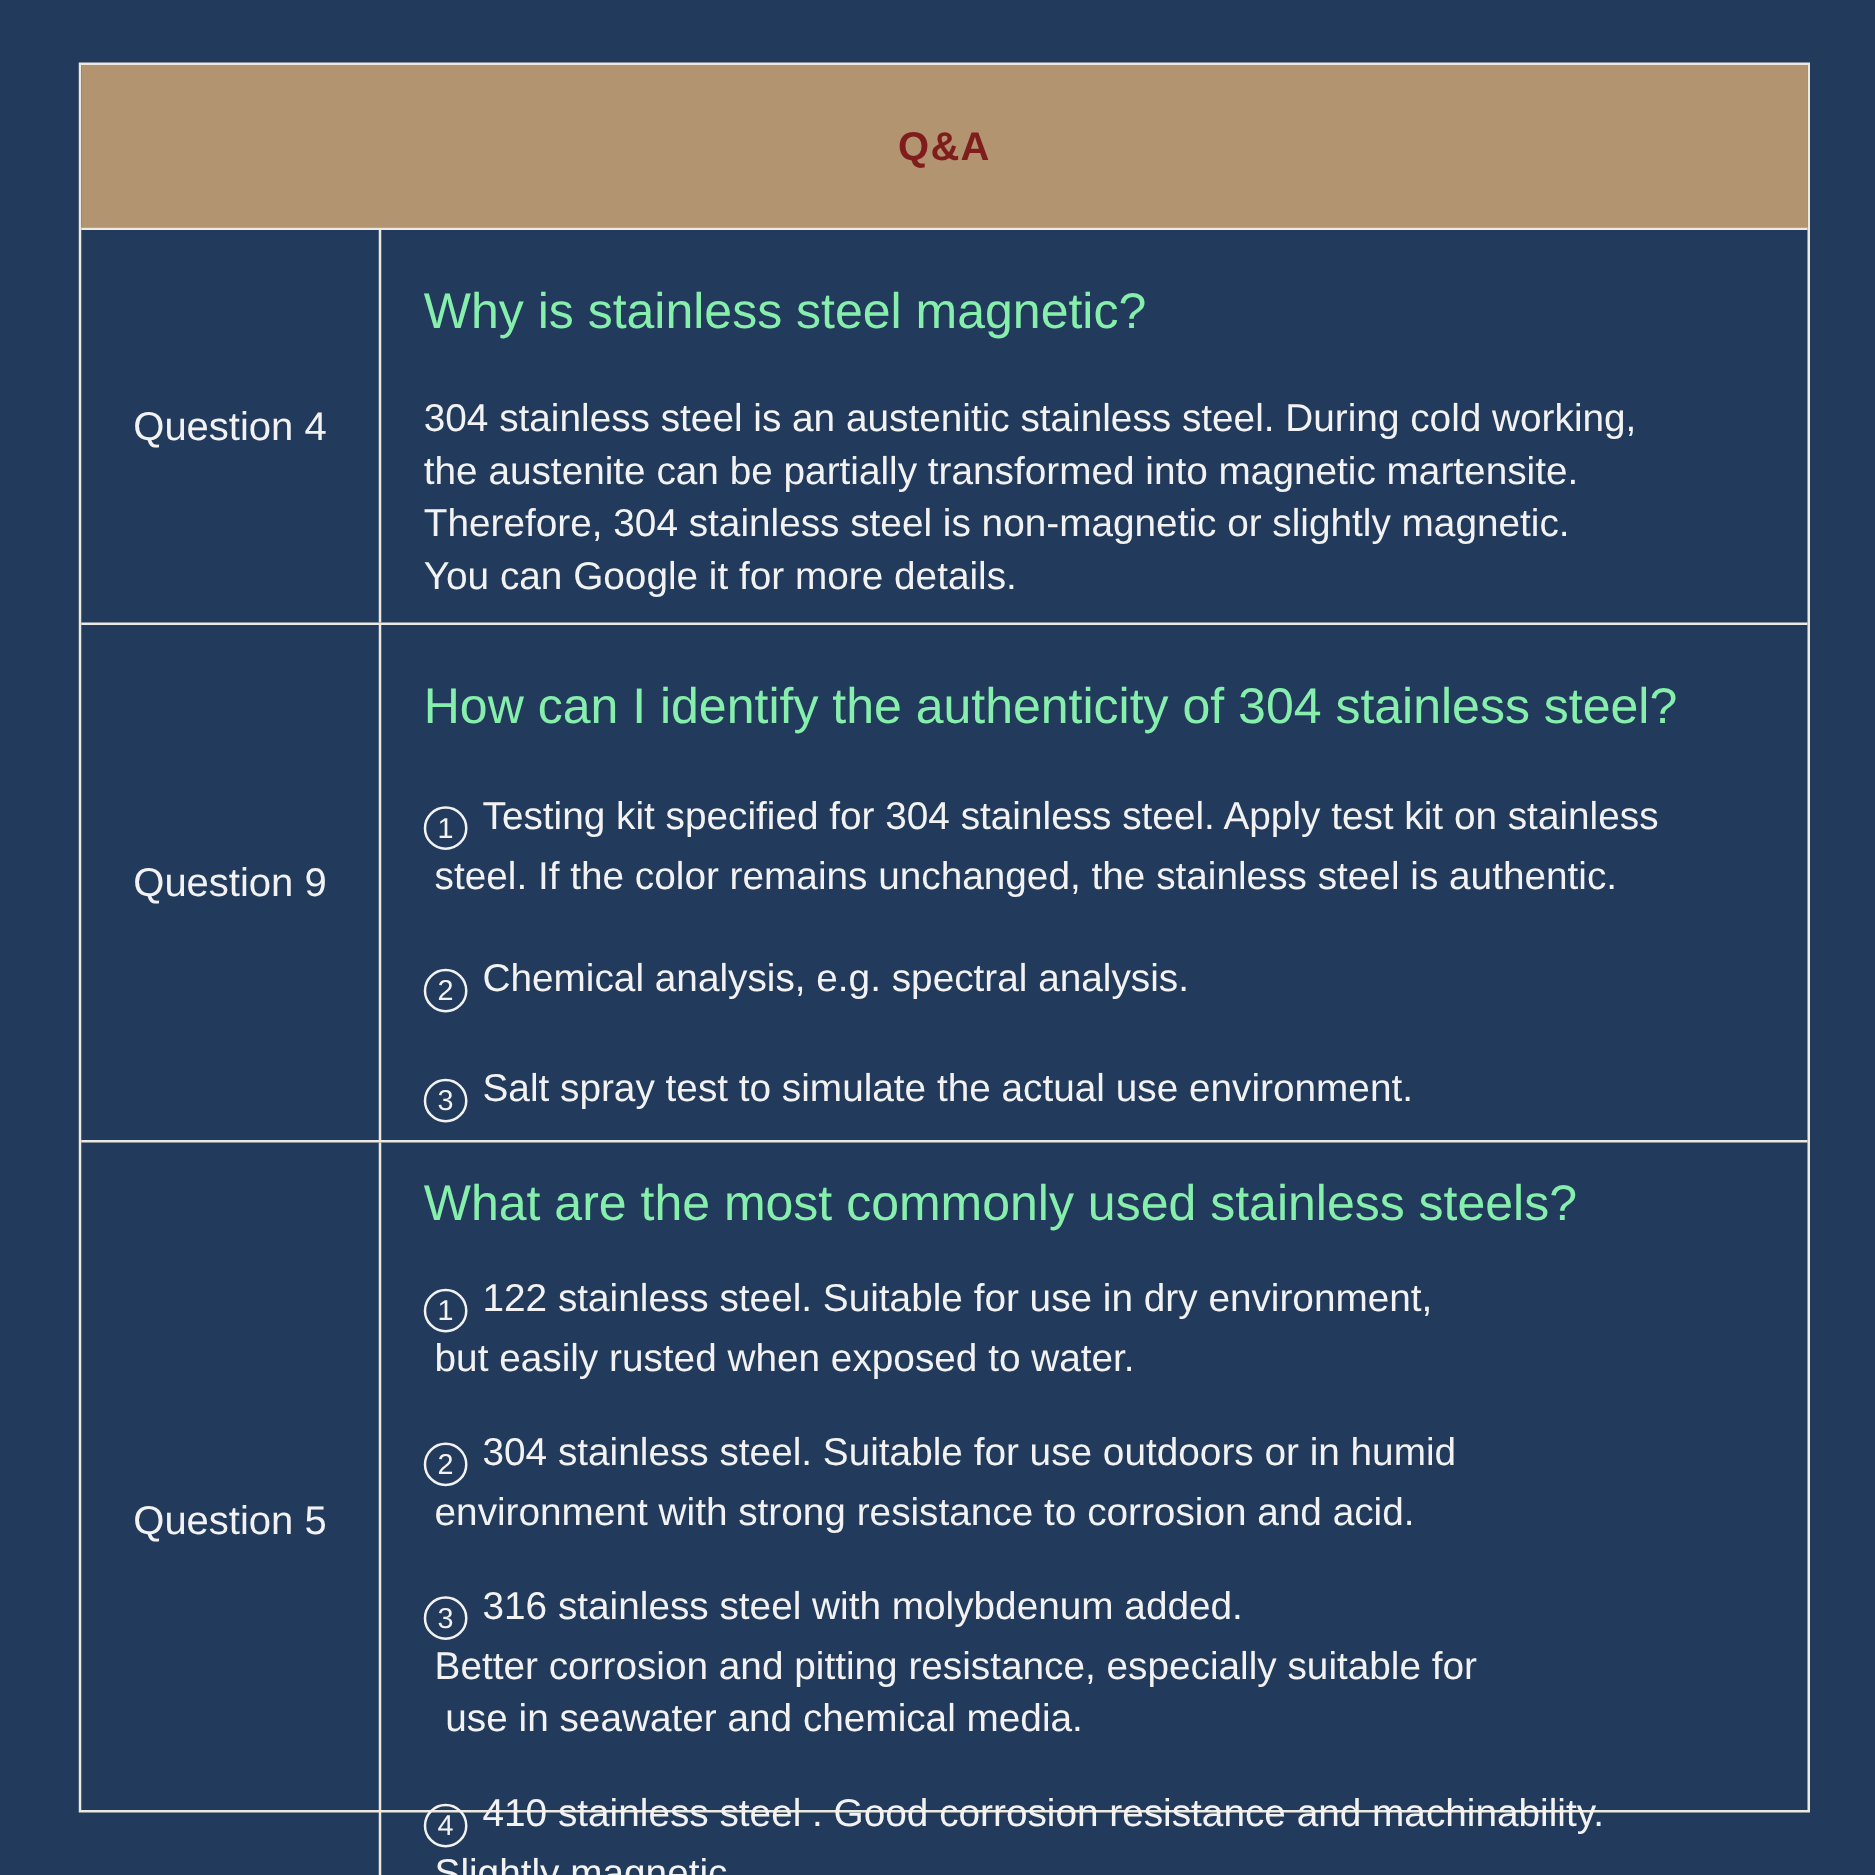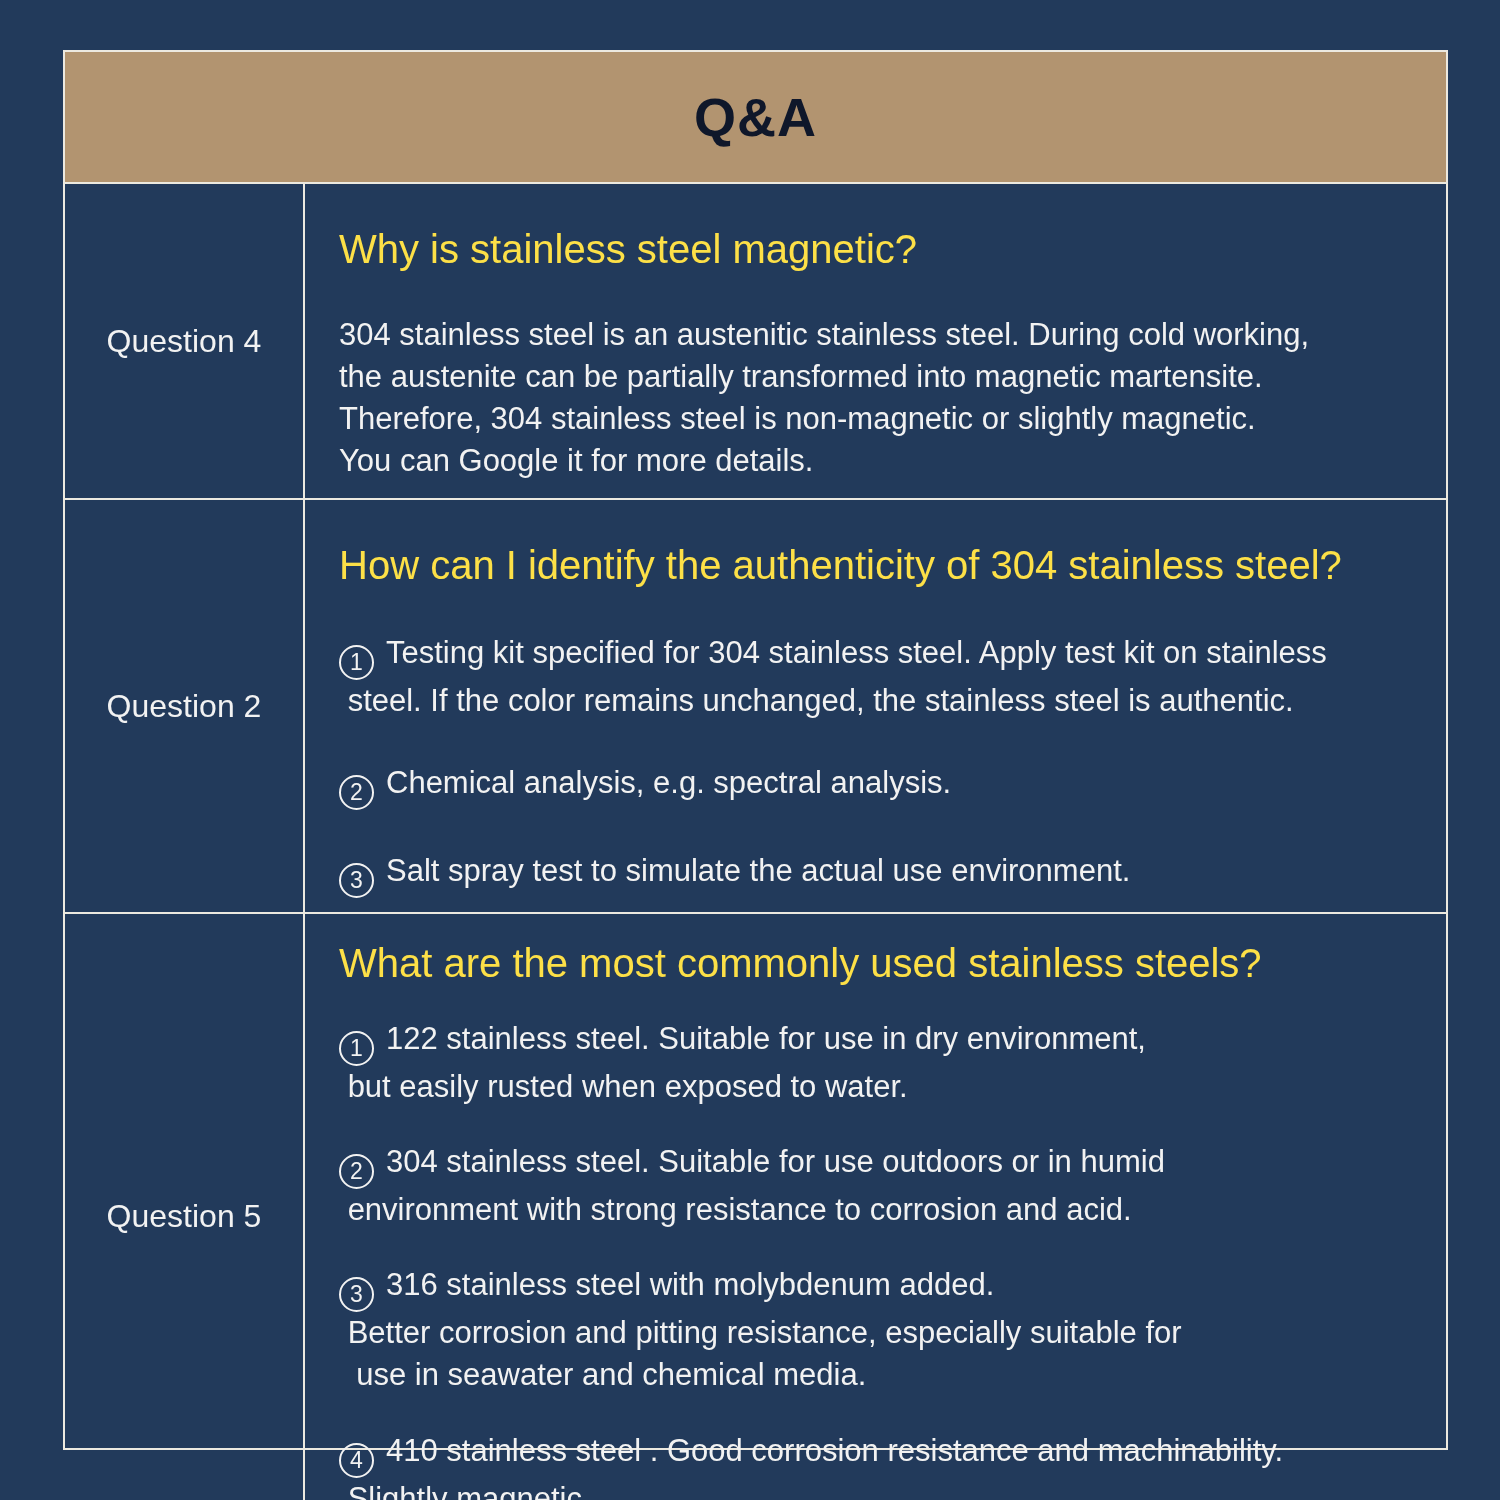--- a/index.html
+++ b/index.html
@@ -19,22 +19,22 @@
     flex-direction: column;
   }
 
   .qa-header {
     height: 130px;
     flex: 0 0 130px;
     background: #b29470;
     display: flex;
     align-items: center;
     justify-content: center;
-    color: #0f172a;
-    font-size: 54px;
+    color: #7f1d1d;
+    font-size: 32px;
     font-weight: bold;
     letter-spacing: 1px;
   }
 
   .qa-row {
     display: flex;
     border-top: 2px solid #ece9e0;
   }
   .qa-row.r1 { flex: 0 0 316px; }
   .qa-row.r2 { flex: 0 0 414px; }
@@ -49,21 +49,21 @@
     color: #f2f2f2;
     font-size: 32px;
   }
 
   .cell-content { flex: 1; overflow: hidden; }
   .r1 .cell-content { padding: 42px 36px 0 34px; }
   .r2 .cell-content { padding: 42px 20px 0 34px; }
   .r3 .cell-content { padding: 26px 36px 0 34px; }
 
   .q-title {
-    color: #fde047;
+    color: #86efac;
     font-size: 40px;
     font-weight: normal;
     line-height: 1.15;
   }
   .r1 .q-title { margin-bottom: 42px; }
   .r2 .q-title { margin-bottom: 44px; }
   .r3 .q-title { margin-bottom: 32px; }
 
   .q-par, .item-text {
     color: #f2f2f2;
@@ -107,21 +107,21 @@
       <div class="q-title">Why is stainless steel magnetic?</div>
       <div class="q-par">304 stainless steel is an austenitic stainless steel. During cold working,
 the austenite can be partially transformed into magnetic martensite.
 Therefore, 304 stainless steel is non-magnetic or slightly magnetic.
 You can Google it for more details.</div>
     </div>
   </div>
 
   <div class="qa-row r2">
     <div class="cell-label">
-      <span>Question 2</span>
+      <span>Question 9</span>
     </div>
     <div class="cell-content">
       <div class="q-title">How can I identify the authenticity of 304 stainless steel?</div>
 
       <div class="qa-item">
         <span class="circ">1</span><span class="item-text">Testing kit specified for 304 stainless steel. Apply test kit on stainless
  steel. If the color remains unchanged, the stainless steel is authentic.</span>
       </div>
       <div class="qa-item">
         <span class="circ">2</span><span class="item-text">Chemical analysis, e.g. spectral analysis.</span>

